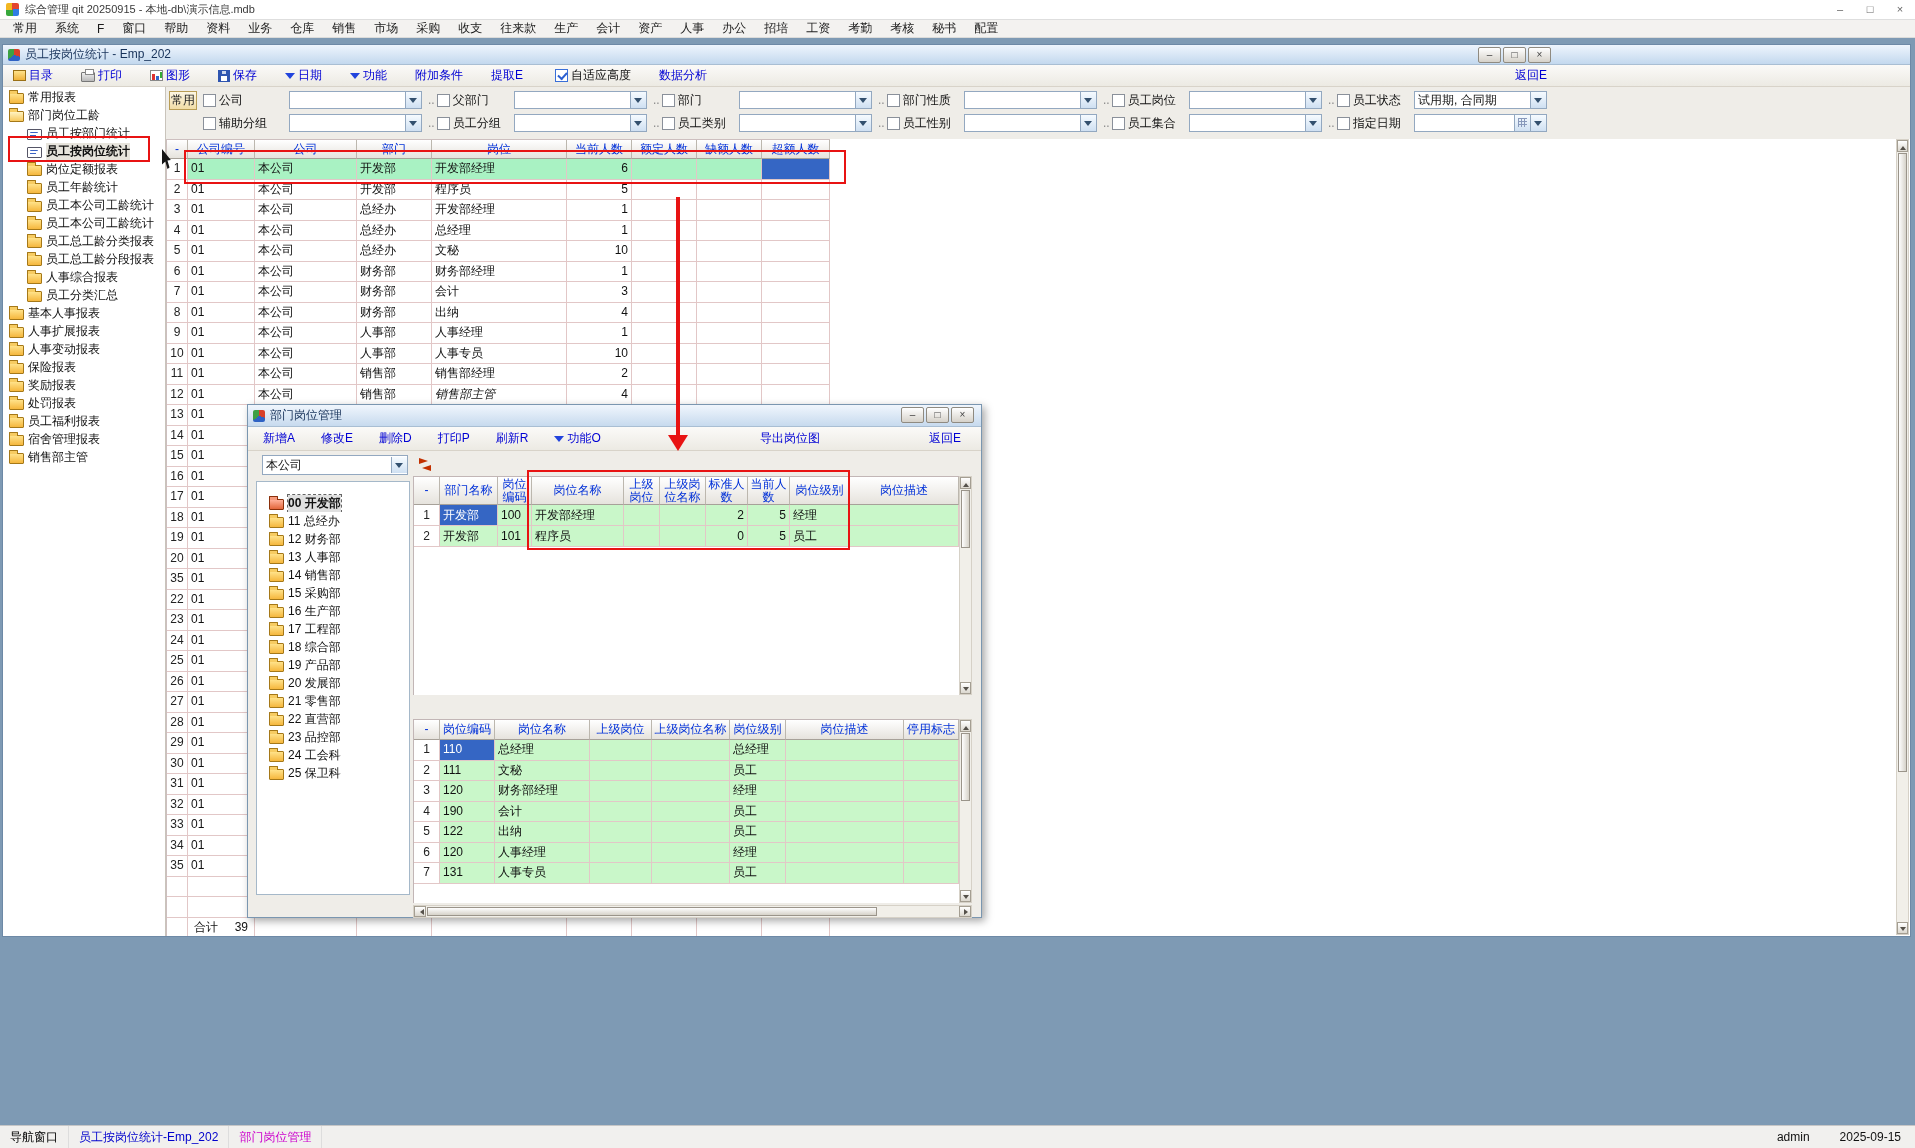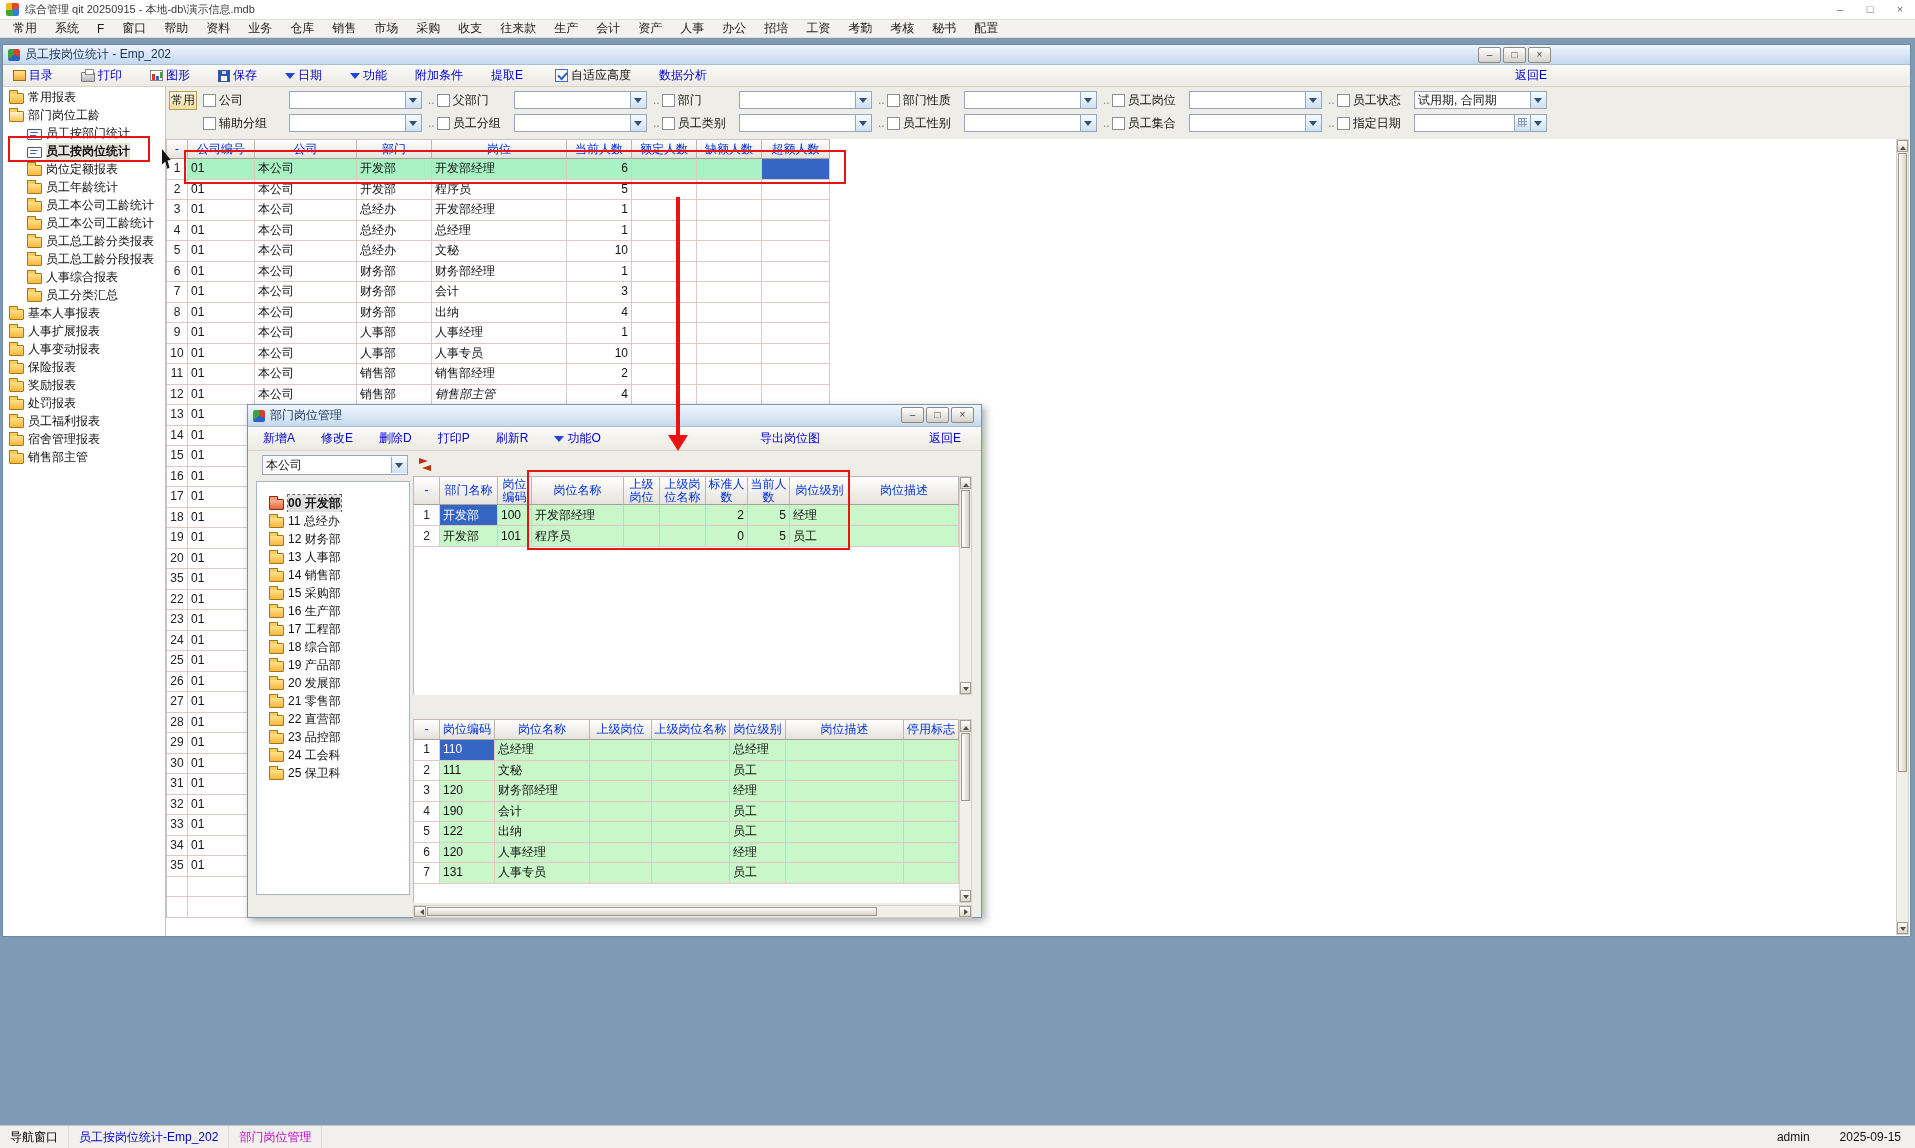--- a/index.html
+++ b/index.html
@@ -885,20 +885,34 @@
                 <span class="g-cell g-num" style="width: 21px;"></span>
                 <span class="g-cell" style="width: 67px;"></span>
                 <span class="g-cell" style="width: 102px;"></span>
                 <span class="g-cell" style="width: 75px;"></span>
                 <span class="g-cell" style="width: 135px;"></span>
                 <span class="g-cell ralign" style="width: 65px;"></span>
                 <span class="g-cell" style="width: 65px;"></span>
                 <span class="g-cell" style="width: 65px;"></span>
                 <span class="g-cell" style="width: 68px;"></span>
               </div>
+              <div class="g-row">
+                <span class="g-cell g-num" style="width: 21px;"></span>
+                <span class="g-cell total-cell" style="width: 67px;">
+                  <span>合计</span>
+                  <span>39</span>
+                </span>
+                <span class="g-cell" style="width: 102px;"></span>
+                <span class="g-cell" style="width: 75px;"></span>
+                <span class="g-cell" style="width: 135px;"></span>
+                <span class="g-cell" style="width: 65px;"></span>
+                <span class="g-cell" style="width: 65px;"></span>
+                <span class="g-cell" style="width: 65px;"></span>
+                <span class="g-cell" style="width: 68px;"></span>
+              </div>
             </div>
         </div>
         <div class="vscroll" id="main-vscroll">
           <span class="sarrow up"></span>
           <span class="thumb"></span>
           <span class="sarrow down"></span>
         </div>
       </div>
     </div>
 

